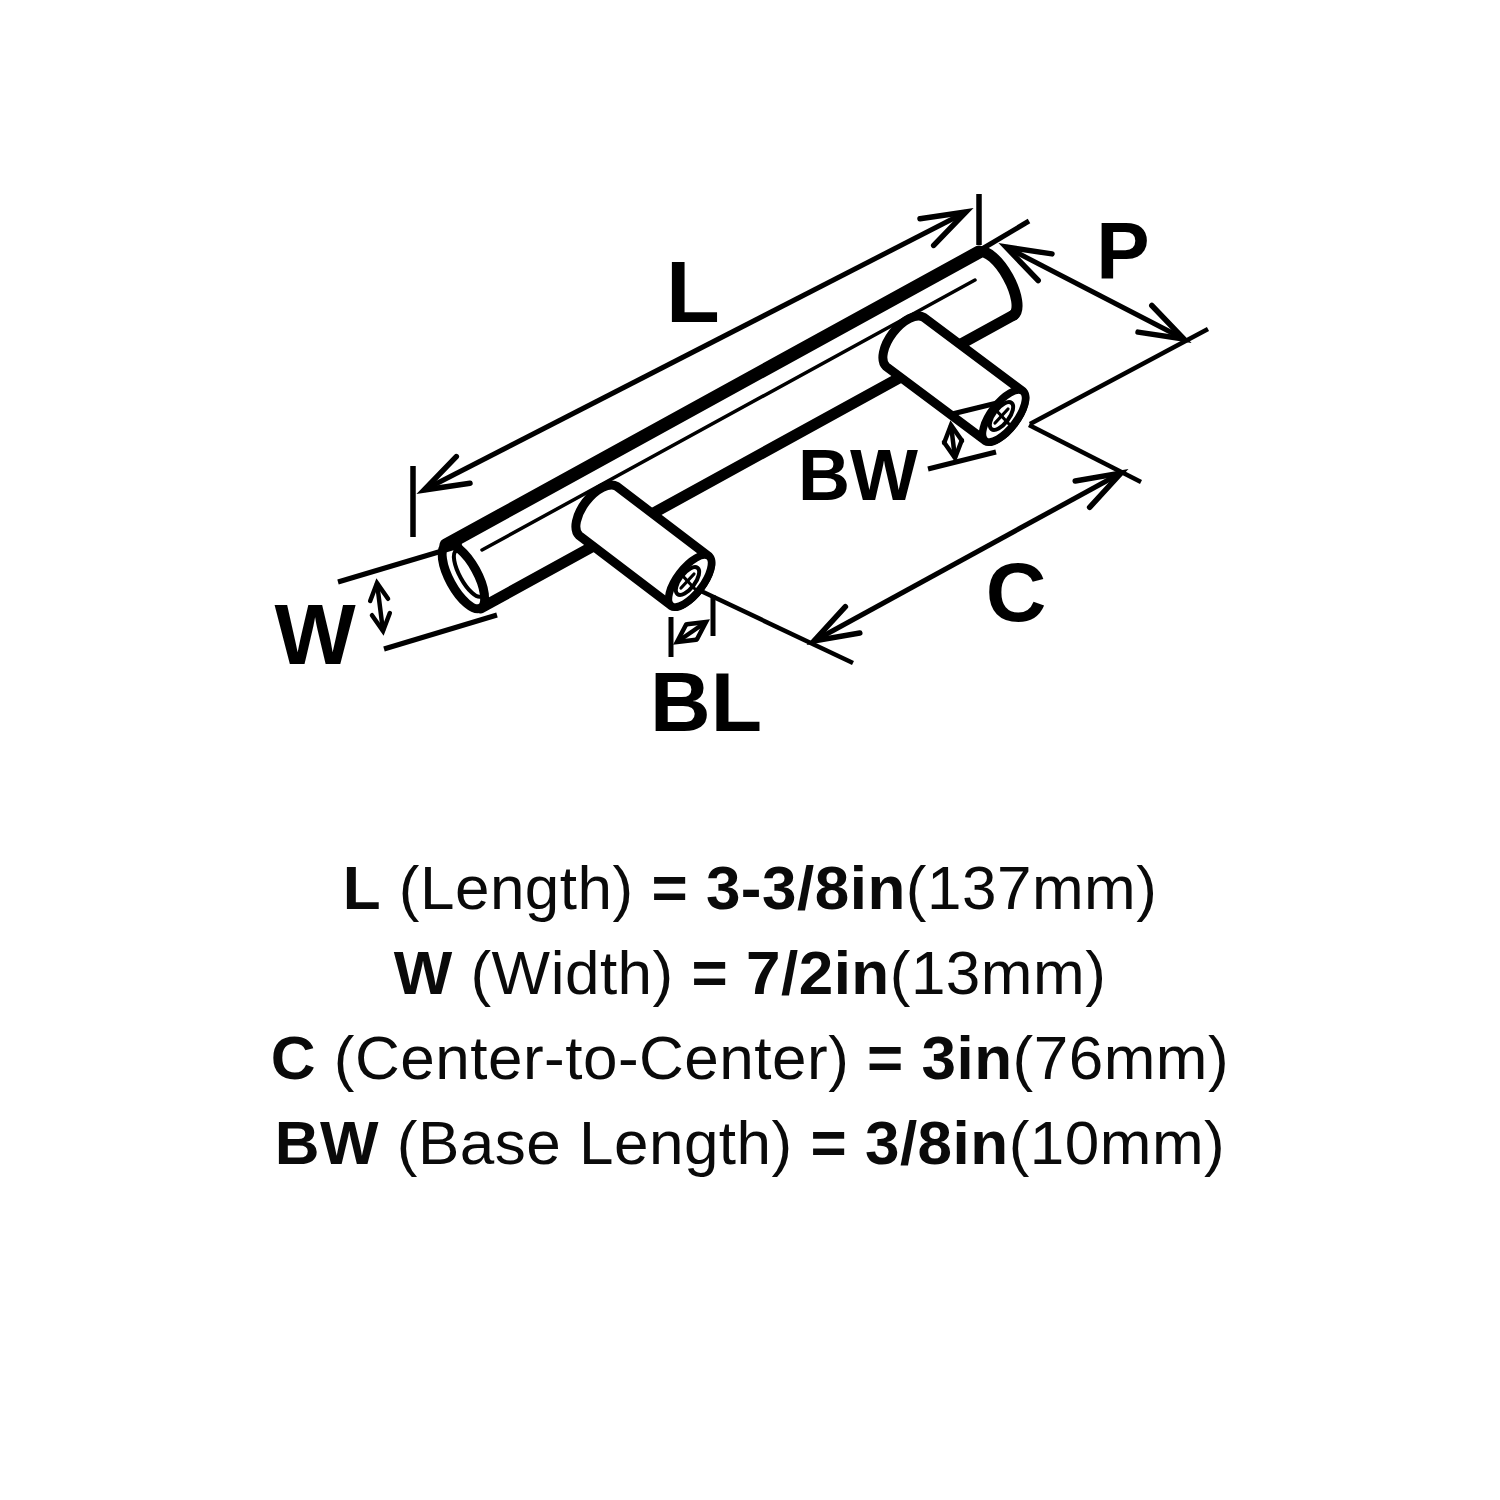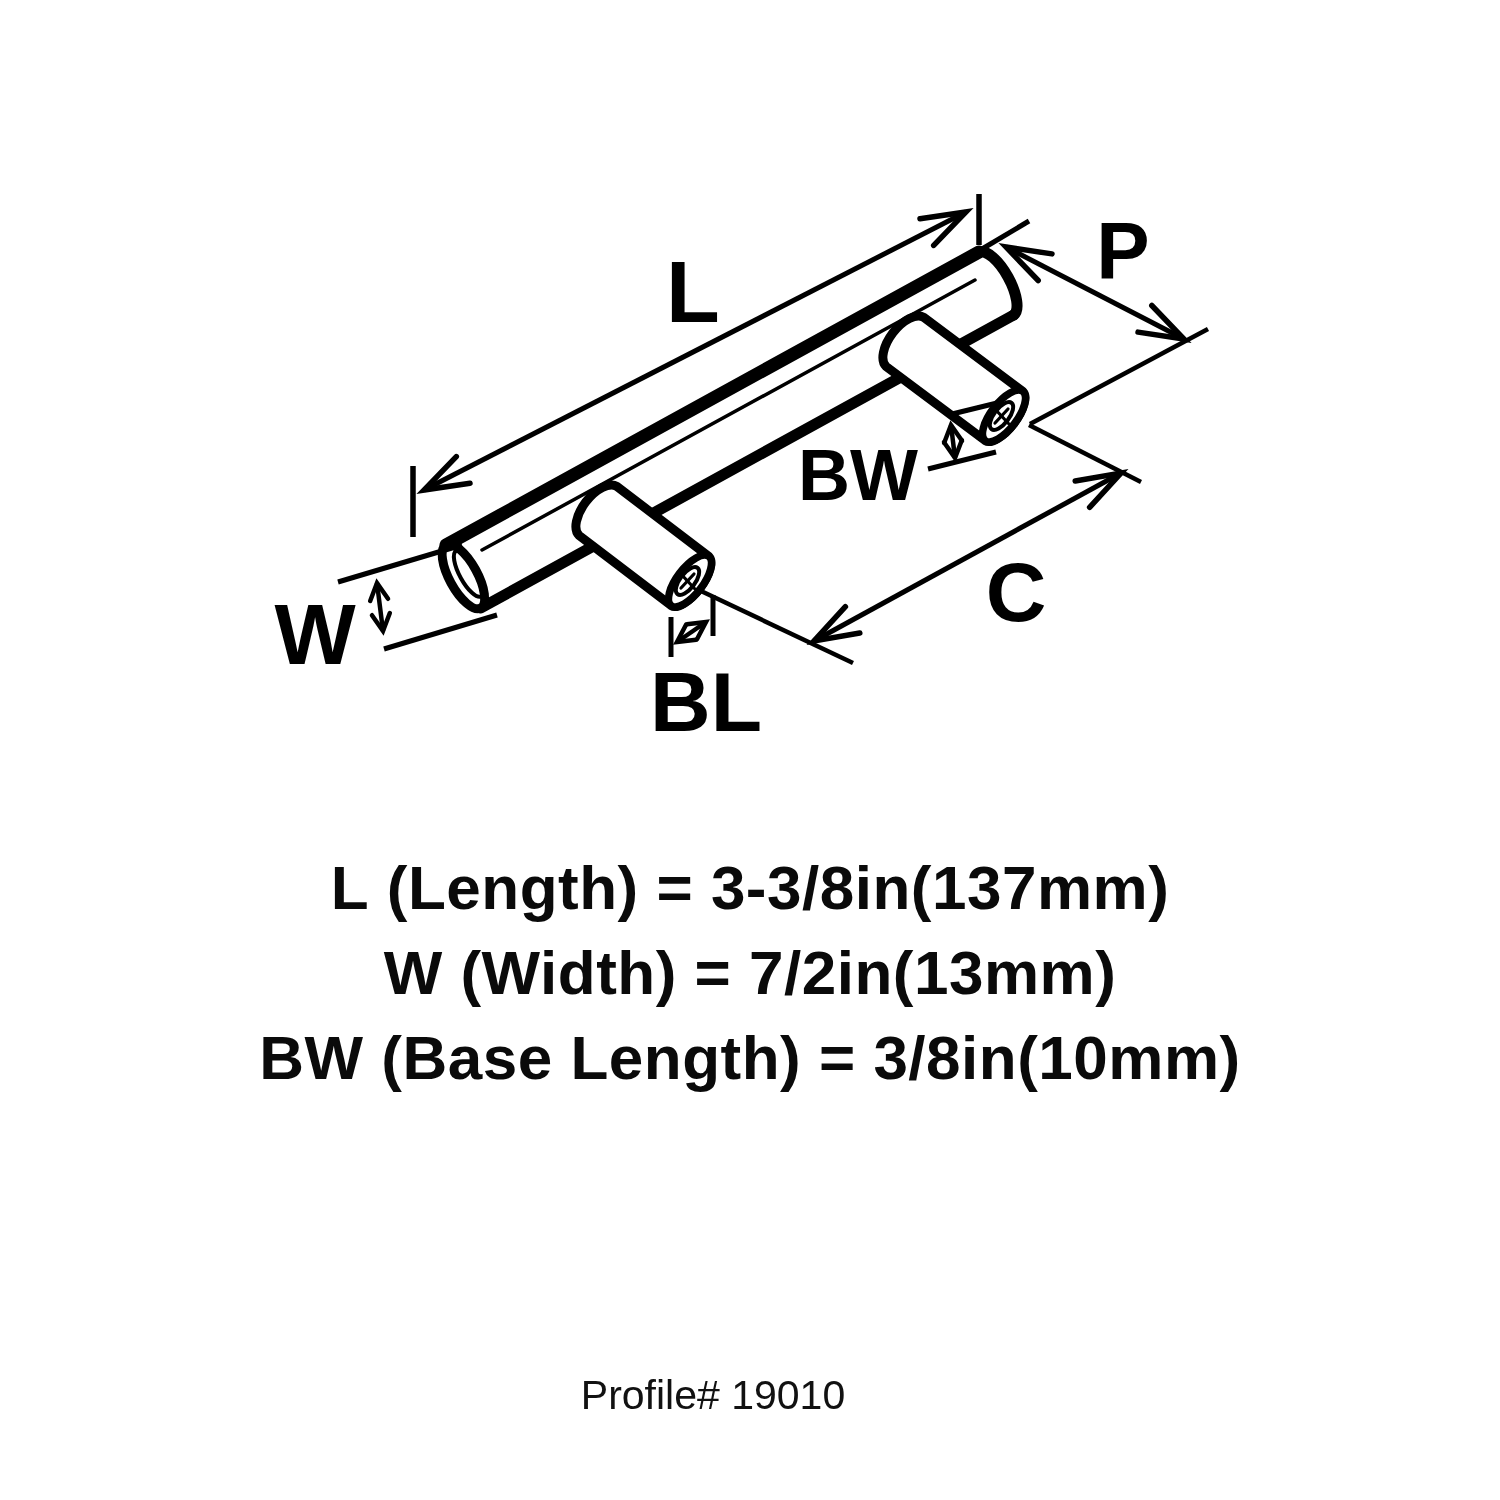--- a/index.html
+++ b/index.html
@@ -26,21 +26,21 @@
     left:0;top:845px;
     width:1500px;
     text-align:center;
     font-size:62px;
     line-height:85px;
     letter-spacing:0.5px;
     color:#0a0a0a;
     white-space:nowrap;
   }
   .legend b{font-weight:700;}
-  .legend .reg{font-weight:700;margin-top:42px;}
+  .legend .reg{font-weight:400;margin-top:42px;}
   .profile-line{
     position:absolute;
     left:0;top:1372px;
     width:1426px;
     text-align:center;
     font-size:41px;
     font-weight:400;
     color:#111111;
   }
 </style>
@@ -131,18 +131,18 @@
       <line x1="671" y1="617" x2="671" y2="657" stroke="#000" stroke-width="5"></line>
       <line x1="713" y1="595" x2="713" y2="636" stroke="#000" stroke-width="5"></line>
       <line x1="677" y1="642" x2="706" y2="622" stroke="#000" stroke-width="4.5" marker-start="url(#ahs-start)" marker-end="url(#ahs-end)"></line>
       <text class="dim-label" x="706" y="731" font-size="84" text-anchor="middle">BL</text>
     </g>
   </svg>
 
   <div class="legend">
     <div class="legend-line"><b>L</b> <span class="reg">(Length)</span> <b>=</b> <b>3-3/8in</b><span class="reg">(137mm)</span></div>
     <div class="legend-line"><b>W</b> <span class="reg">(Width)</span> <b>=</b> <b>7/2in</b><span class="reg">(13mm)</span></div>
+    <div class="legend-line"><b>C</b> <span class="reg">(Center-to-Center)</span> <b>=</b> <b>3in</b><span class="reg">(76mm)</span></div>
     <div class="legend-line"><b>BW</b> <span class="reg">(Base Length)</span> <b>=</b> <b>3/8in</b><span class="reg">(10mm)</span></div>
   </div>
 
-  <div class="profile-line">Profile# 19010</div>
 
 </div>
 
 </body></html>

